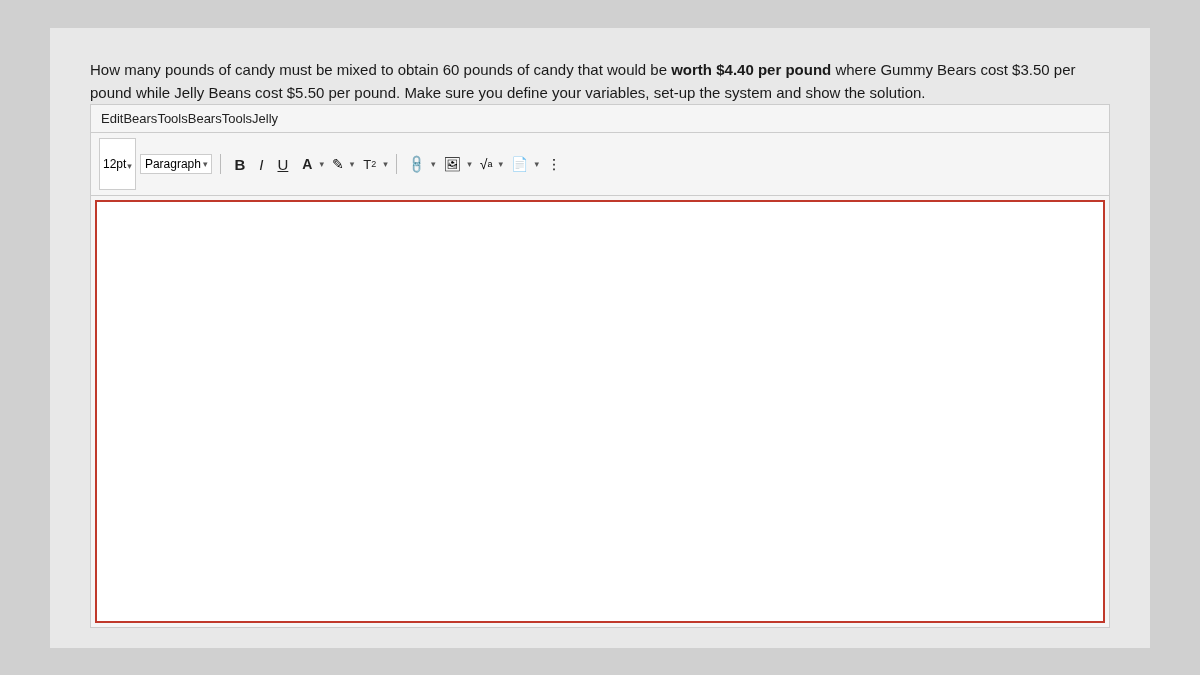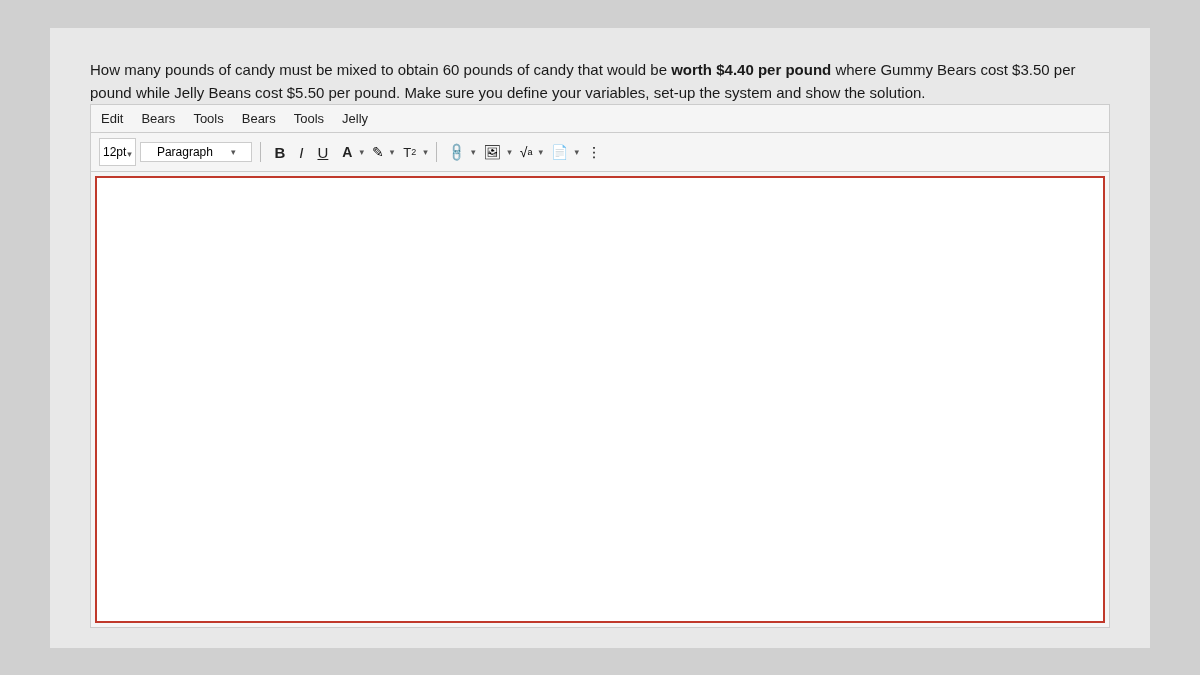--- a/index.html
+++ b/index.html
@@ -52,21 +52,20 @@
       display: flex;
       flex-direction: column;
     }
 
     .menu-bar {
       display: flex;
       align-items: center;
       padding: 6px 10px;
       background-color: #f5f5f5;
       border-bottom: 1px solid #ccc;
-      gap: 18px;
     }
 
     .menu-item {
       font-size: 13px;
       color: #222;
       cursor: pointer;
       user-select: none;
     }
 
     .toolbar {
@@ -155,35 +154,35 @@
       border: 2px solid #c0392b;
       margin: 4px;
       cursor: text;
     }
 
     .font-size-select {
       display: flex;
       align-items: flex-end;
       border: 1px solid #ccc;
       background: #fff;
-      padding: 6px 3px;
+      padding: 18px 3px;
       cursor: pointer;
       font-size: 12px;
       gap: 1px;
     }
 
     .paragraph-select {
       display: flex;
       align-items: center;
       border: 1px solid #ccc;
       background: #fff;
-      padding: 2px 16px;
+      padding: 2px 4px;
       cursor: pointer;
       font-size: 12px;
-      gap: 18px;
+      gap: 2px;
     }
 
     .link-icon {
       font-size: 13px;
       transform: rotate(-45deg);
       display: inline-block;
     }
   </style>
 </head>
 <body>

